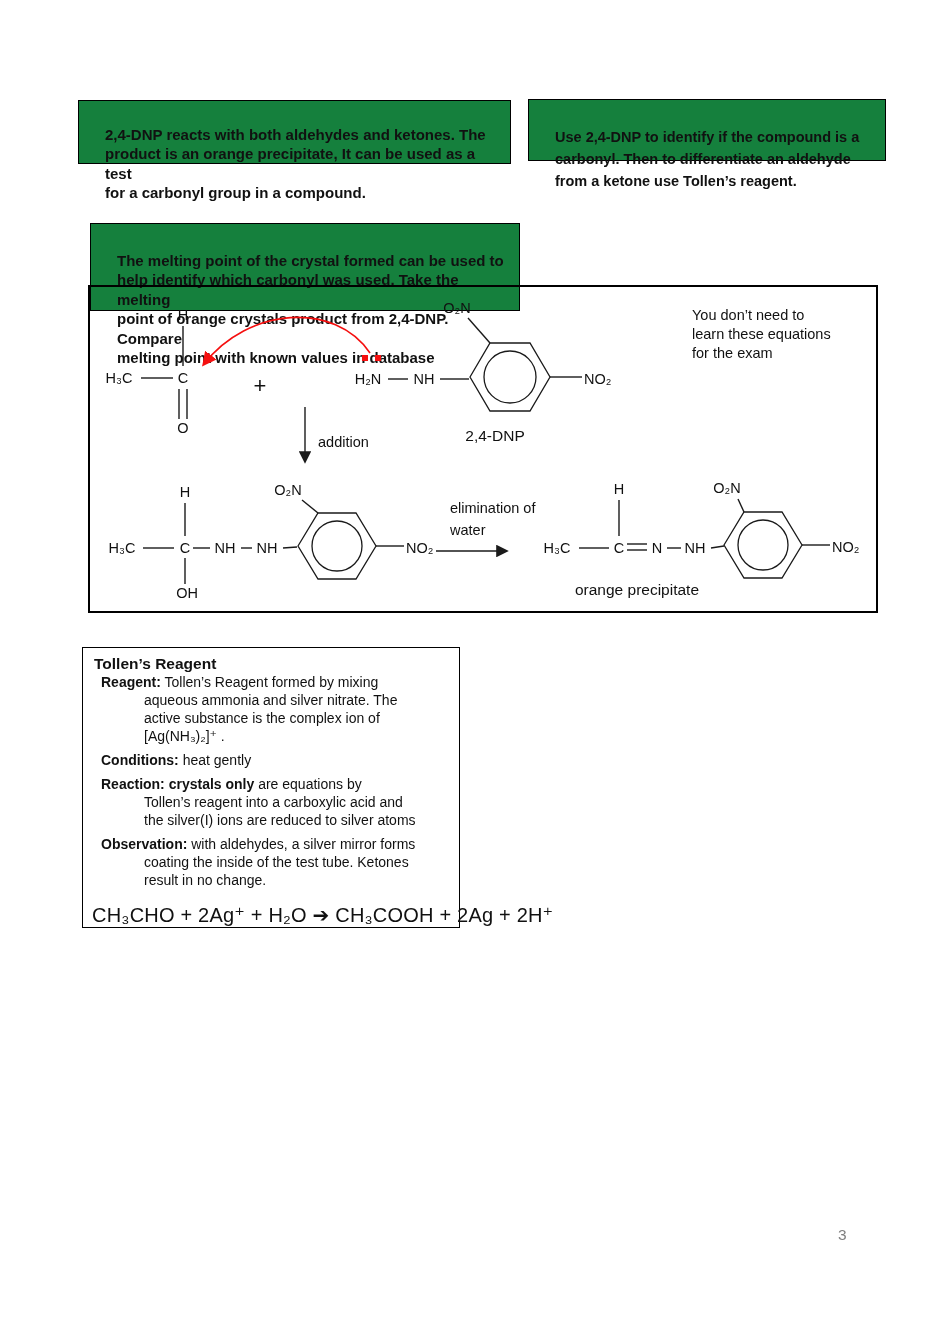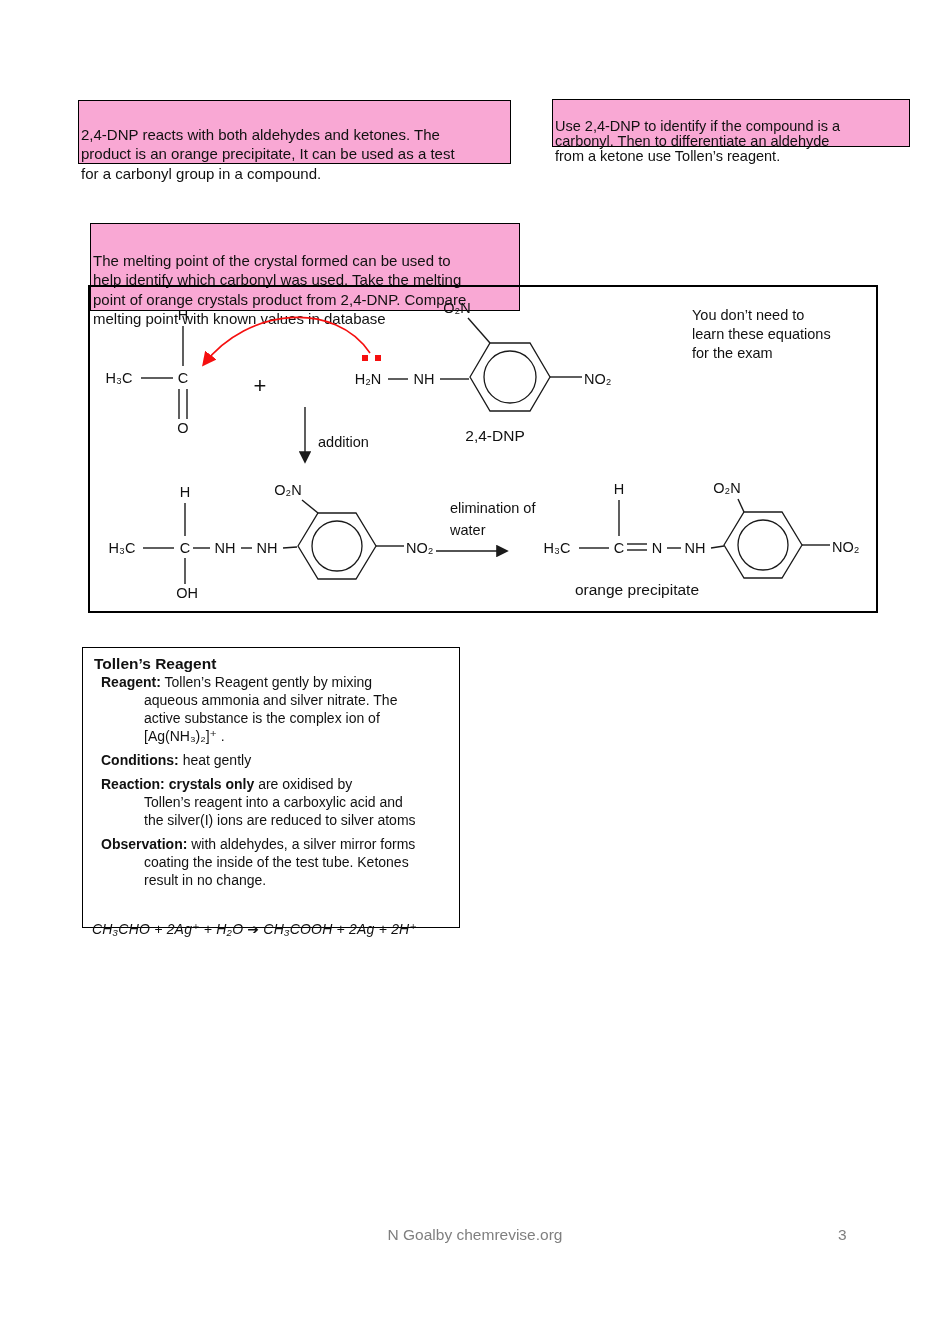--- a/index.html
+++ b/index.html
@@ -5,46 +5,46 @@
   html,body{margin:0;padding:0;background:#fff;}
   .page{
     position:relative;width:950px;height:1344px;background:#ffffff;
     font-family:"Liberation Sans","DejaVu Sans",sans-serif;color:#111;overflow:hidden;
   }
   .abs{position:absolute;}
   .page-title{
     left:95px;top:70px;font-size:16px;font-weight:bold;letter-spacing:.1px;
   }
   .tbox{
-    border:1.6px solid #000;background:#f9a8d4;
+    border:1.6px solid #000;background:#15803d;
     font-size:15px;line-height:19.5px;white-space:pre-line;
-    padding:4px 9px 5px 2px;box-sizing:border-box;
+    padding:4px 9px 5px 26px;box-sizing:border-box;font-weight:bold;
   }
   .box-intro{left:78px;top:100px;width:433px;height:64px;}
-  .box-use{left:528px;top:99px;width:358px;height:48px;font-size:14.5px;line-height:15px;margin-left:24px;}
+  .box-use{left:528px;top:99px;width:358px;height:62px;font-size:14.5px;line-height:22px;}
   .box-melting{left:90px;top:180px;width:430px;height:88px;padding-top:7px;margin-top:43px;}
   .scheme{left:88px;top:285px;width:790px;height:328px;border:2px solid #000;box-sizing:border-box;}
   .scheme svg{display:block;}
   .scheme text{font-family:"Liberation Sans","DejaVu Sans",sans-serif;font-size:14.5px;fill:#111;}
   .scheme .mid{text-anchor:middle;}
   .scheme .big{font-size:22px;}
   .scheme .lab{font-size:15.5px;}
   .bond{stroke:#1a1a1a;stroke-width:1.4;fill:none;}
   .ring{stroke:#1a1a1a;stroke-width:1.3;fill:none;}
   .tollens{
     left:82px;top:647px;width:378px;height:281px;border:1.7px solid #000;
     box-sizing:border-box;padding:7px 9px 0 9px;background:#fff;
   }
   .tollens h2{margin:0 0 0 2px;font-size:15.5px;font-weight:bold;}
   .entry{
     margin:0 0 6px 0;font-size:14px;line-height:18px;
     padding-left:52px;text-indent:-43px;white-space:pre-line;
   }
   .equation{
-    margin:32px 0 0 0;font-size:14px;letter-spacing:.2px;white-space:nowrap;font-style:italic;
+    margin:14px 0 0 0;font-size:20px;letter-spacing:.2px;white-space:nowrap;
   }
   .footer-credit{
     left:0;right:0;top:1226px;text-align:center;
     font-size:15.5px;color:#7f7f7f;
   }
   .page-number{
     left:838px;top:1226px;font-size:15.5px;color:#7f7f7f;
   }
 </style>
 </head>
@@ -180,30 +180,29 @@
         <line class="bond" x1="648" y1="212" x2="654" y2="225"></line>
         <line class="bond" x1="712" y1="258" x2="740" y2="258"></line>
         <text x="742" y="265">NO₂</text>
         <text class="mid lab" x="547" y="308">orange precipitate</text>
       </g>
     </svg>
   </div>
 
   <div class="abs tollens">
     <h2>Tollen’s Reagent</h2>
-    <p class="entry"><b>Reagent:</b><span> Tollen’s Reagent gently by mixing
+    <p class="entry"><b>Reagent:</b><span> Tollen’s Reagent formed by mixing
 aqueous ammonia and silver nitrate. The
 active substance is the complex ion of
 [Ag(NH₃)₂]⁺ .</span></p>
     <p class="entry"><b>Conditions:</b><span> heat gently</span></p>
-    <p class="entry"><b>Reaction: crystals only</b><span> are oxidised by
+    <p class="entry"><b>Reaction: crystals only</b><span> are equations by
 Tollen’s reagent into a carboxylic acid and
 the silver(I) ions  are reduced to silver atoms</span></p>
     <p class="entry"><b>Observation:</b><span> with aldehydes, a silver mirror forms
 coating the inside of the test tube. Ketones
 result in no change.</span></p>
     <p class="equation">CH₃CHO + 2Ag⁺ + H₂O ➔ CH₃COOH + 2Ag + 2H⁺</p>
   </div>
 
-  <div class="abs footer-credit">N Goalby chemrevise.org</div>
   <div class="abs page-number">3</div>
 
 </div>
 
 </body></html>

